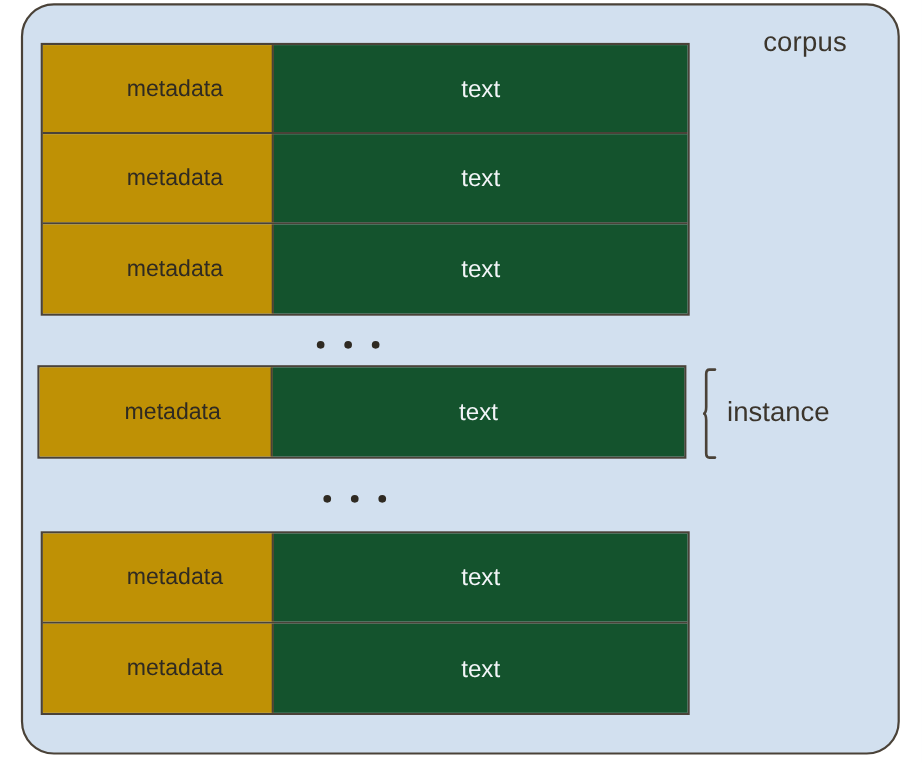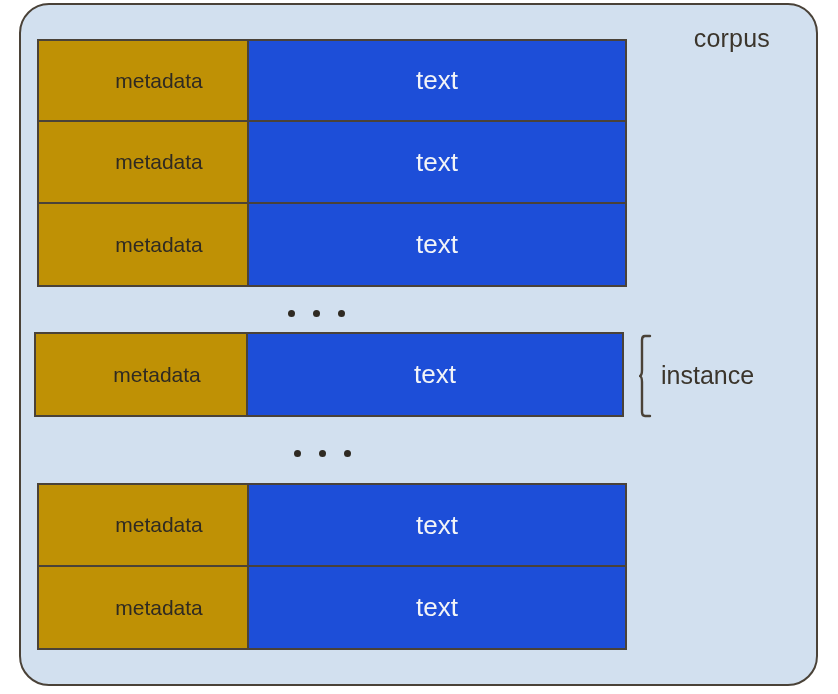--- a/index.html
+++ b/index.html
@@ -52,26 +52,26 @@
     align-items: center;
     justify-content: center;
     color: #2f2a22;
     font-size: 21px;
     flex: 0 0 auto;
     padding-left: 32px;
   }
 
   .cell-text {
     box-sizing: border-box;
-    background: #1d4ed8;
+    background: #14532d;
     display: flex;
     align-items: center;
     justify-content: center;
     color: #f2f4f7;
-    font-size: 26px;
+    font-size: 22px;
     flex: 1 1 auto;
   }
 
   
   .group {
     position: absolute;
     box-sizing: border-box;
     border: 2px solid #4a4238;
   }
   .group .grow {

